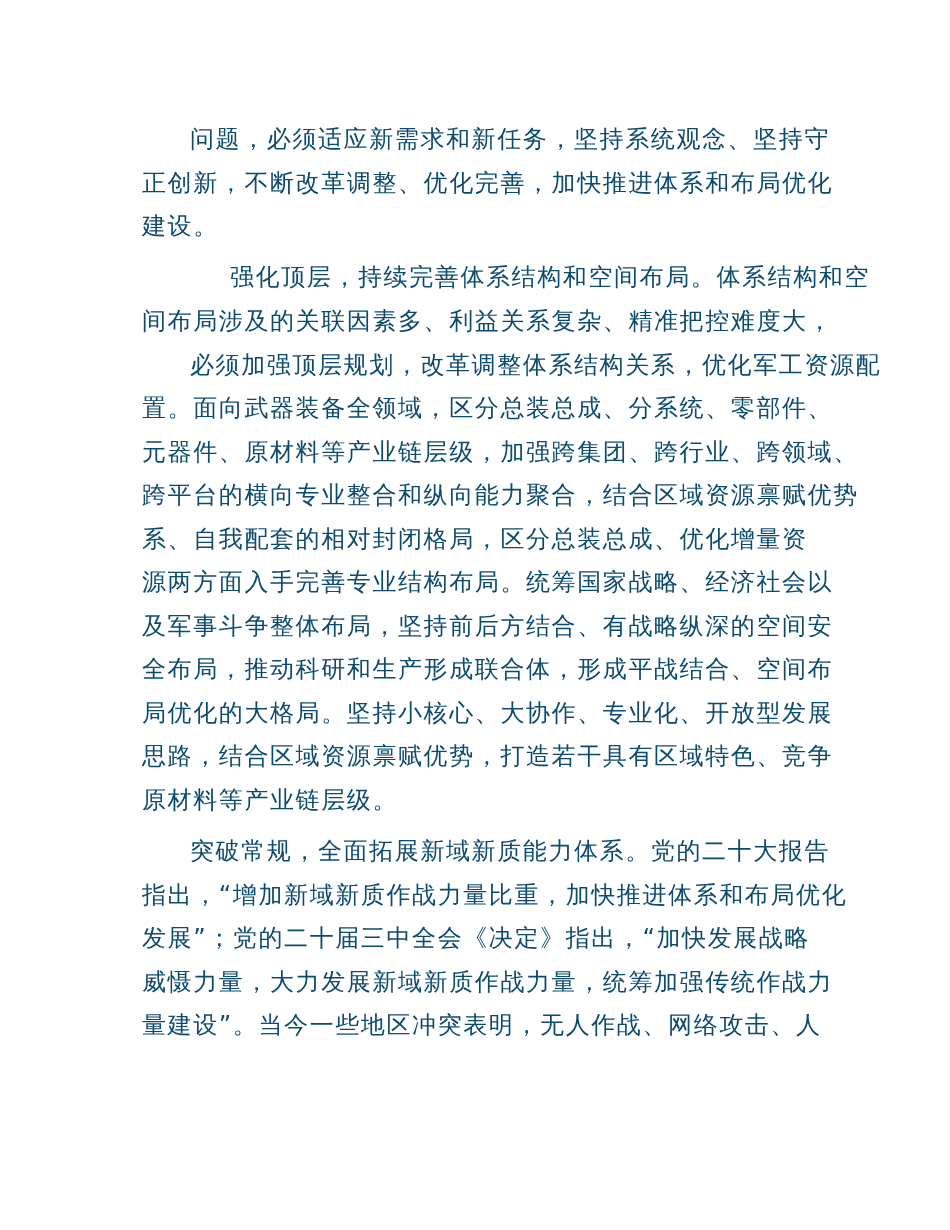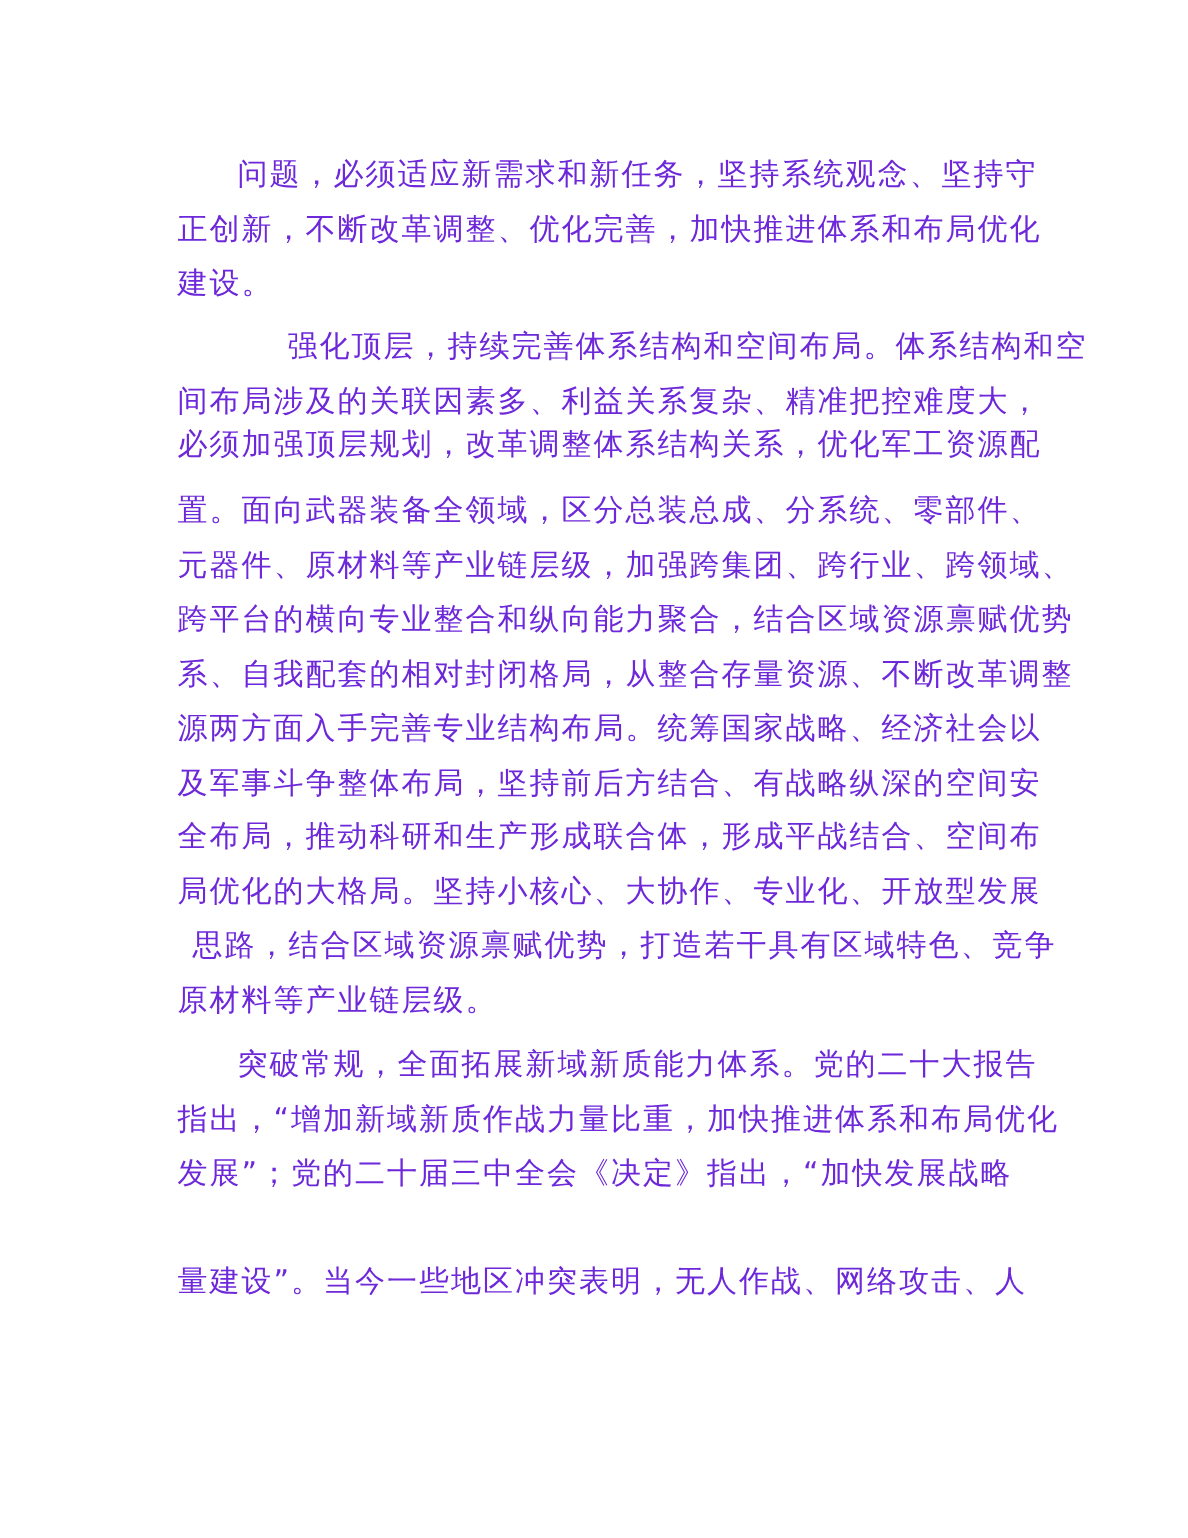--- a/index.html
+++ b/index.html
@@ -21,48 +21,49 @@
       height: 1230px;
       background: #ffffff;
     }
     .line {
       position: absolute;
       left: 142px;
       width: 680px;
       font-family: "DejaVu Sans", "Liberation Sans", sans-serif;
       font-size: 24px;
       line-height: 30px;
-      color: #6d28d9;
+      color: #0c4a6e;
       white-space: nowrap;
       letter-spacing: 1.6px;
     }
     .line.indent {
       left: 190px;
     }
   </style>
 </head>
 <body>
 
 <div class="page">
 
   <div class="line indent" style="top:124px;">问题，必须适应新需求和新任务，坚持系统观念、坚持守</div>
   <div class="line" style="top:168px;">正创新，不断改革调整、优化完善，加快推进体系和布局优化</div>
   <div class="line" style="top:211px;">建设。</div>
 
   <div class="line indent" style="top:262px;text-align:right;">强化顶层，持续完善体系结构和空间布局。体系结构和空</div>
   <div class="line" style="top:306px;">间布局涉及的关联因素多、利益关系复杂、精准把控难度大，</div>
-  <div class="line" style="top:340px;">必须加强顶层规划，改革调整体系结构关系，优化军工资源配</div>
+  <div class="line" style="top:350px;margin-left:48px;">必须加强顶层规划，改革调整体系结构关系，优化军工资源配</div>
   <div class="line" style="top:393px;">置。面向武器装备全领域，区分总装总成、分系统、零部件、</div>
   <div class="line" style="top:437px;">元器件、原材料等产业链层级，加强跨集团、跨行业、跨领域、</div>
   <div class="line" style="top:480px;">跨平台的横向专业整合和纵向能力聚合，结合区域资源禀赋优势</div>
-  <div class="line" style="top:524px;">系、自我配套的相对封闭格局，从整合存量资源、不断改革调整</div>
+  <div class="line" style="top:524px;">系、自我配套的相对封闭格局，区分总装总成、优化增量资</div>
   <div class="line" style="top:567px;">源两方面入手完善专业结构布局。统筹国家战略、经济社会以</div>
   <div class="line" style="top:611px;">及军事斗争整体布局，坚持前后方结合、有战略纵深的空间安</div>
   <div class="line" style="top:654px;">全布局，推动科研和生产形成联合体，形成平战结合、空间布</div>
   <div class="line" style="top:698px;">局优化的大格局。坚持小核心、大协作、专业化、开放型发展</div>
-  <div class="line" style="top:741px;margin-left:12px;">思路，结合区域资源禀赋优势，打造若干具有区域特色、竞争</div>
+  <div class="line" style="top:741px;">思路，结合区域资源禀赋优势，打造若干具有区域特色、竞争</div>
   <div class="line" style="top:785px;">原材料等产业链层级。</div>
 
   <div class="line indent" style="top:836px;">突破常规，全面拓展新域新质能力体系。党的二十大报告</div>
   <div class="line" style="top:880px;">指出，“增加新域新质作战力量比重，加快推进体系和布局优化</div>
   <div class="line" style="top:923px;">发展”；党的二十届三中全会《决定》指出，“加快发展战略</div>
+  <div class="line" style="top:967px;">威慑力量，大力发展新域新质作战力量，统筹加强传统作战力</div>
   <div class="line" style="top:1010px;">量建设”。当今一些地区冲突表明，无人作战、网络攻击、人</div>
 </div>
 
 </body></html>

